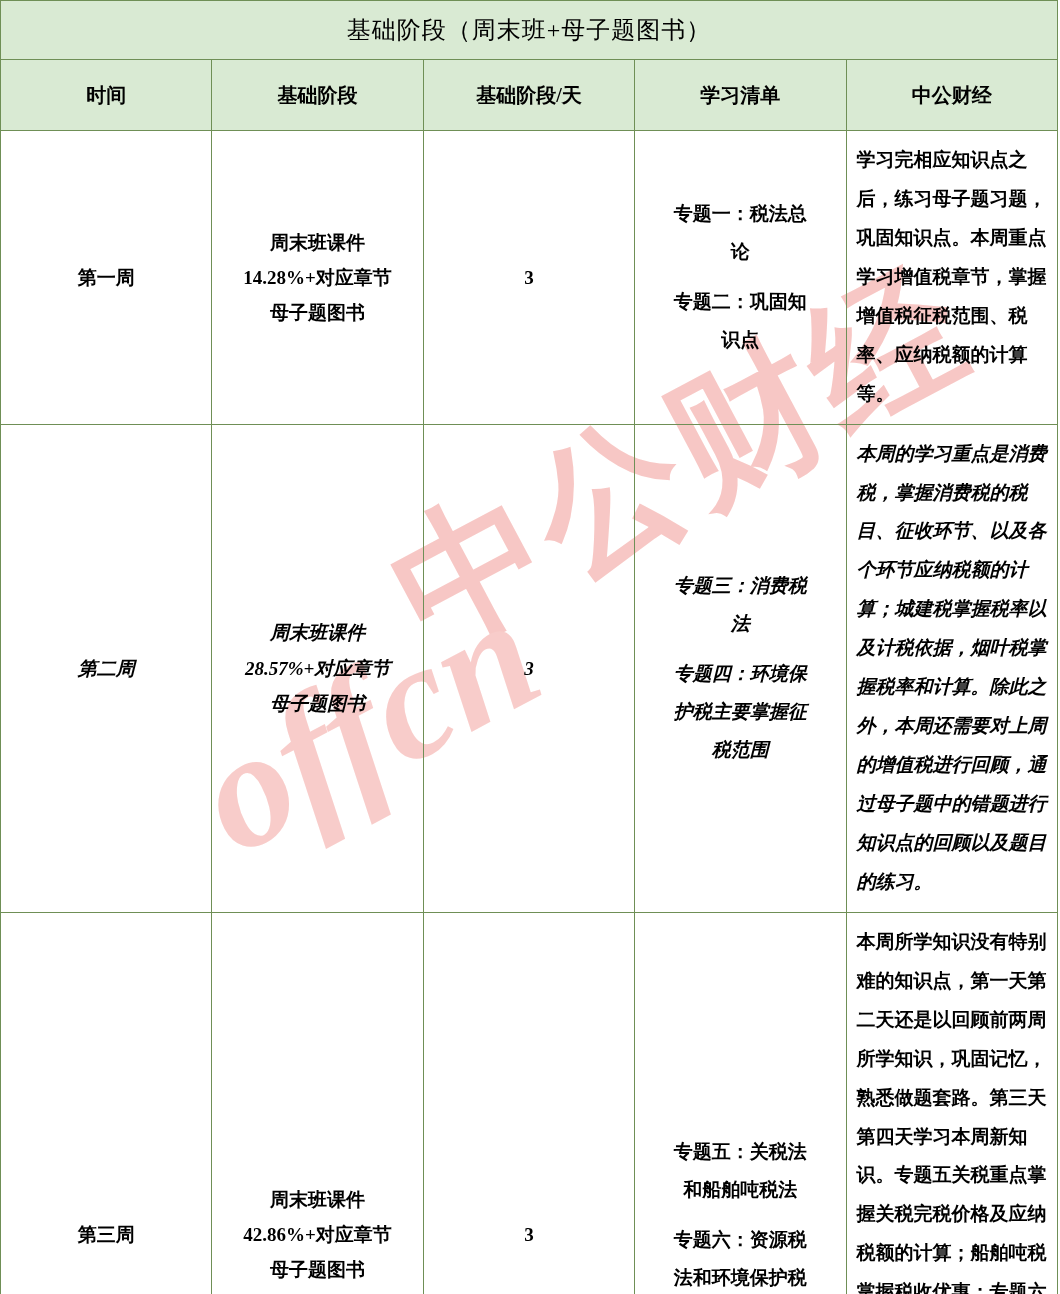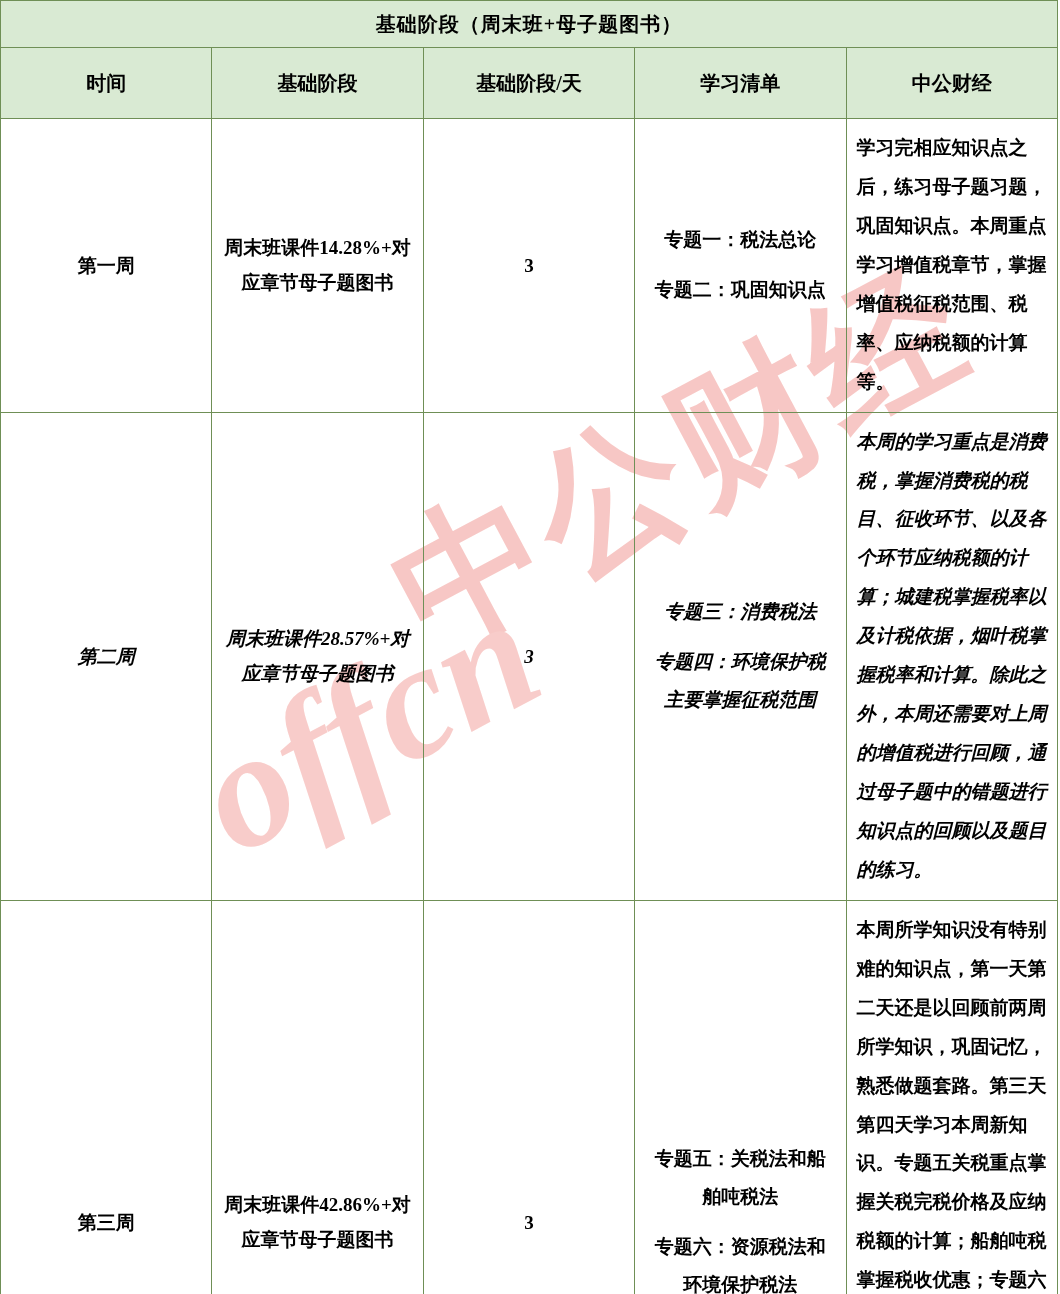--- a/index.html
+++ b/index.html
@@ -55,32 +55,32 @@
   table.plan {
     position: relative;
     z-index: 10;
     border-collapse: collapse;
     width: 1058px;
     table-layout: fixed;
     background: transparent;
   }
   table.plan td, table.plan th {
     border: 1px solid #6f8f56;
-    padding: 4px 6px;
+    padding: 4px 24px;
     vertical-align: middle;
     background: transparent;
   }
   .title-cell {
     background: #d9ead3 !important;
     text-align: center;
-    font-weight: bold;
-    font-size: 20px;
+    font-weight: normal;
+    font-size: 24px;
     letter-spacing: 1px;
     height: 38px;
-    padding: 4px 0 !important;
+    padding: 10px 0 !important;
   }
   .head-cell {
     background: #d9ead3 !important;
     text-align: center;
     font-weight: bold;
     font-size: 20px;
     line-height: 1.25;
     height: 62px;
   }
   .c-time   { width: 100px; }

